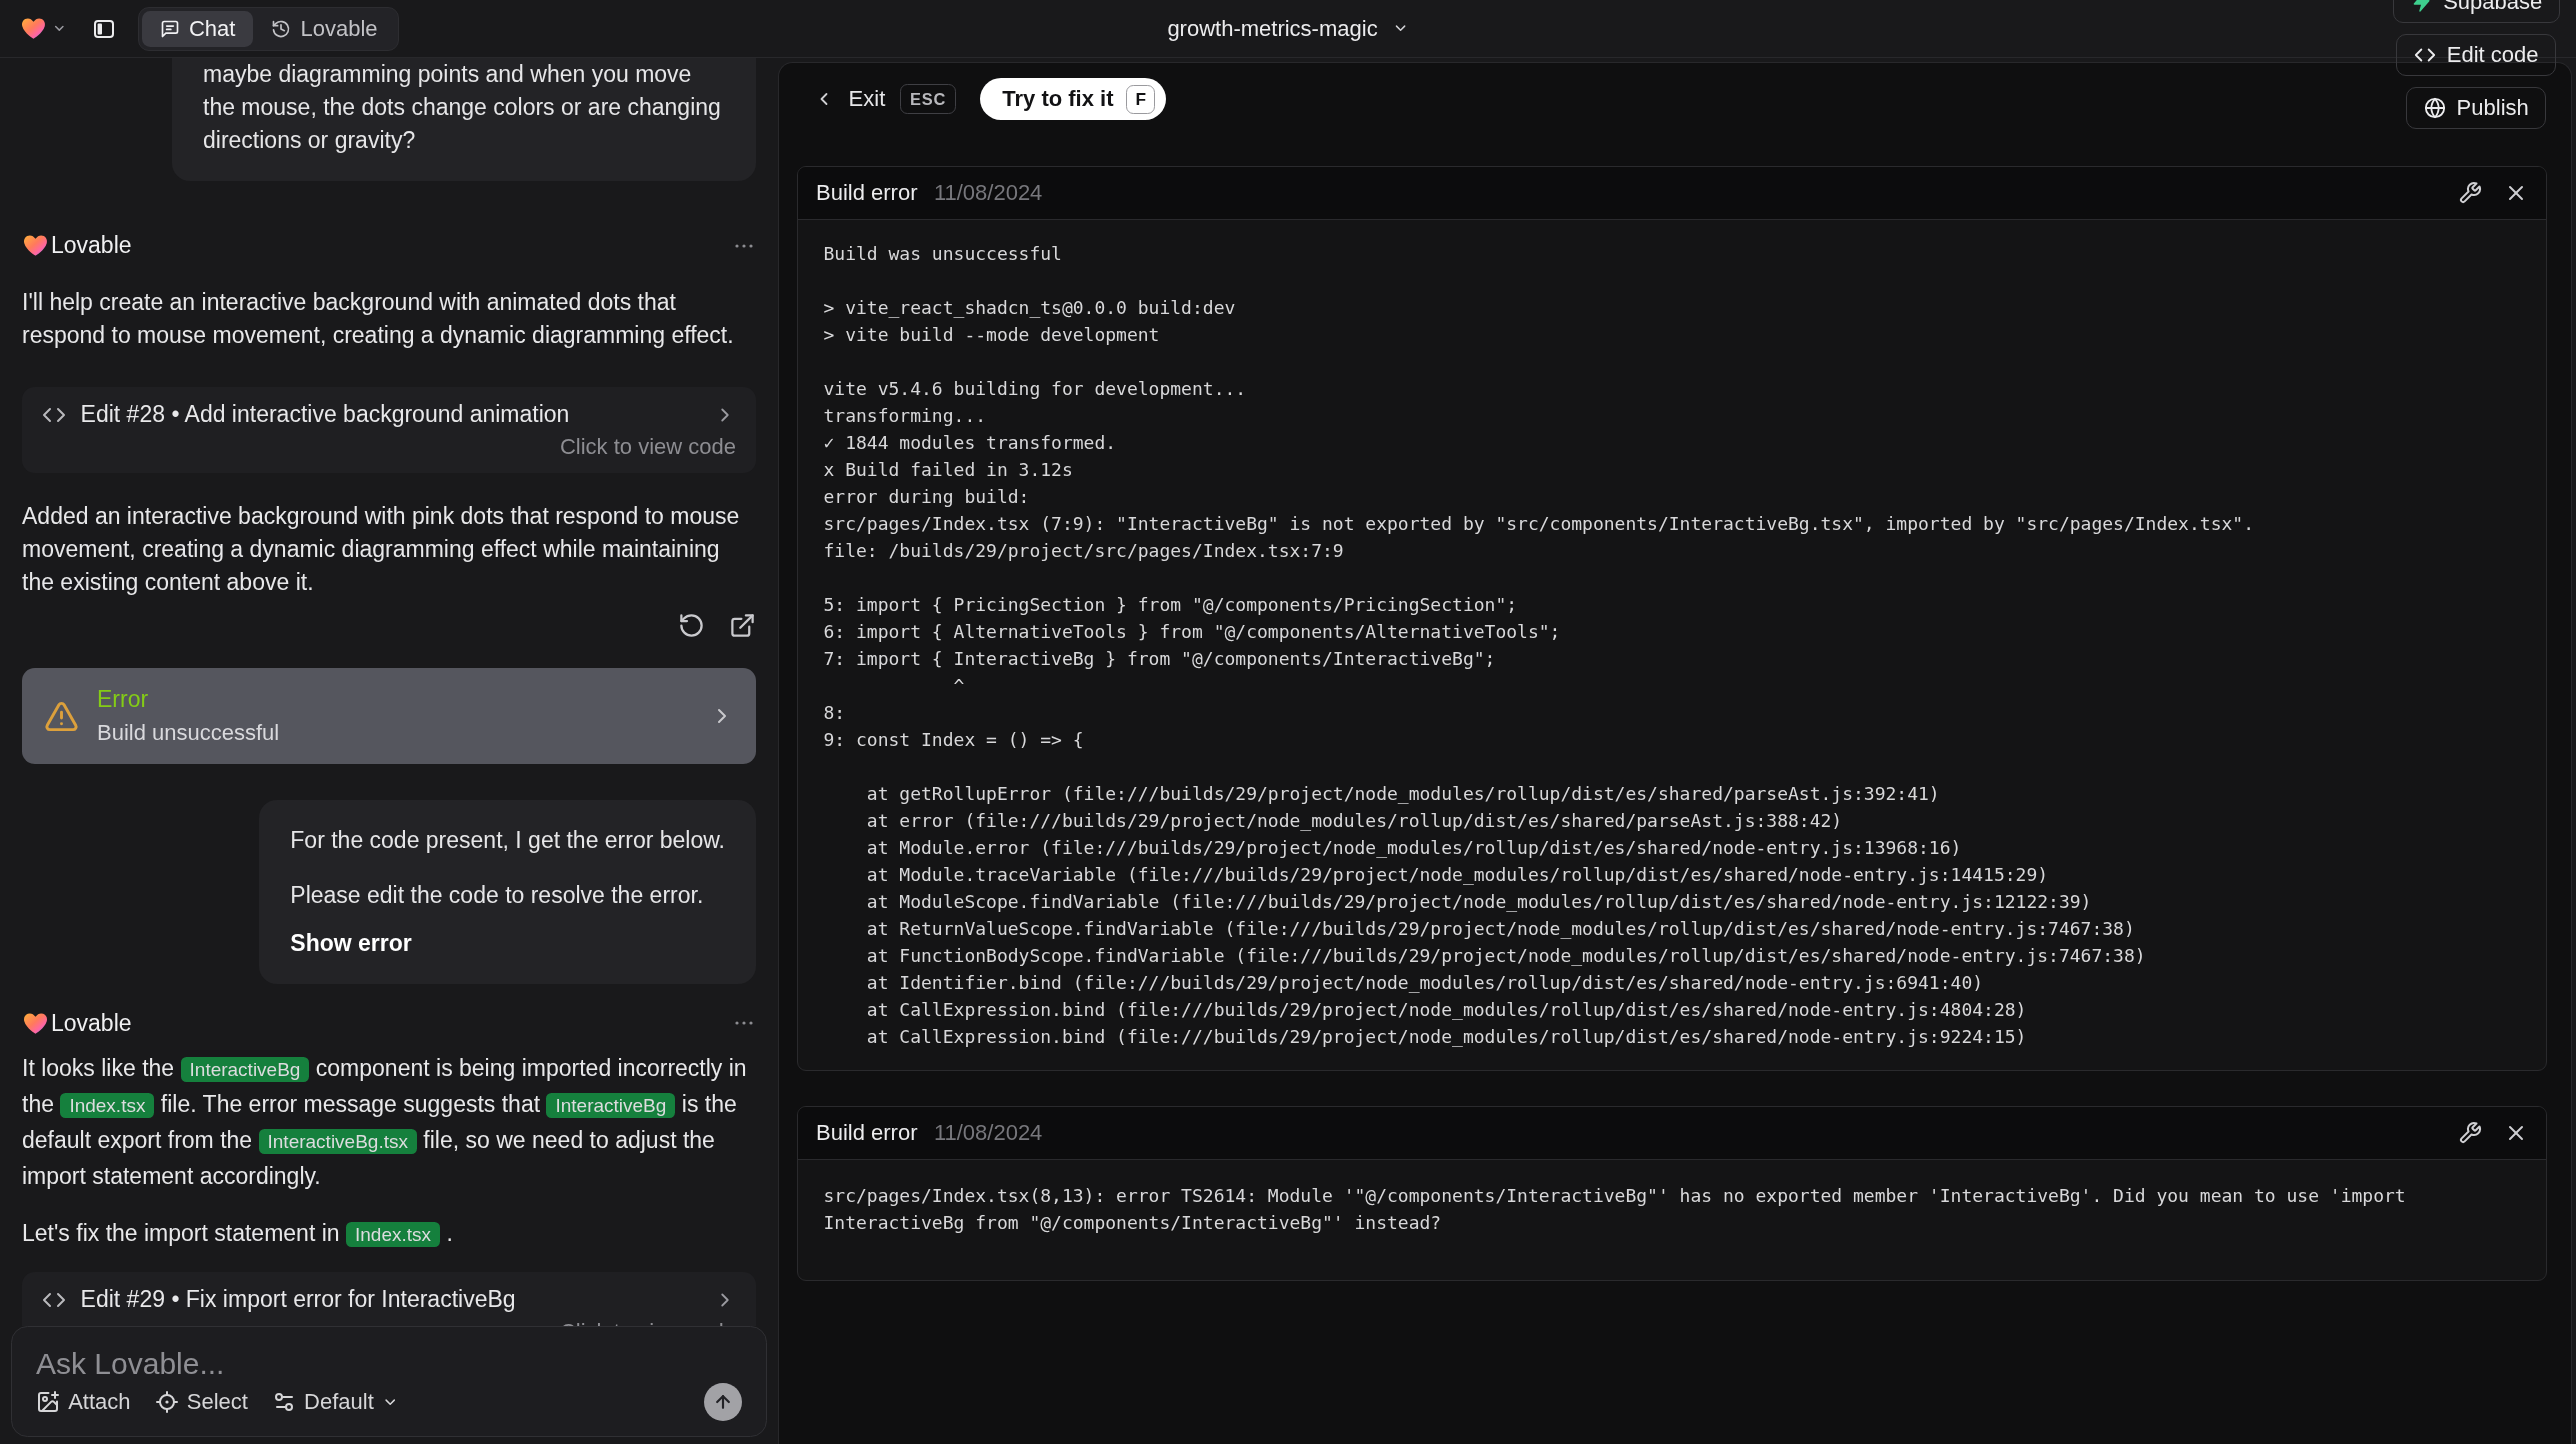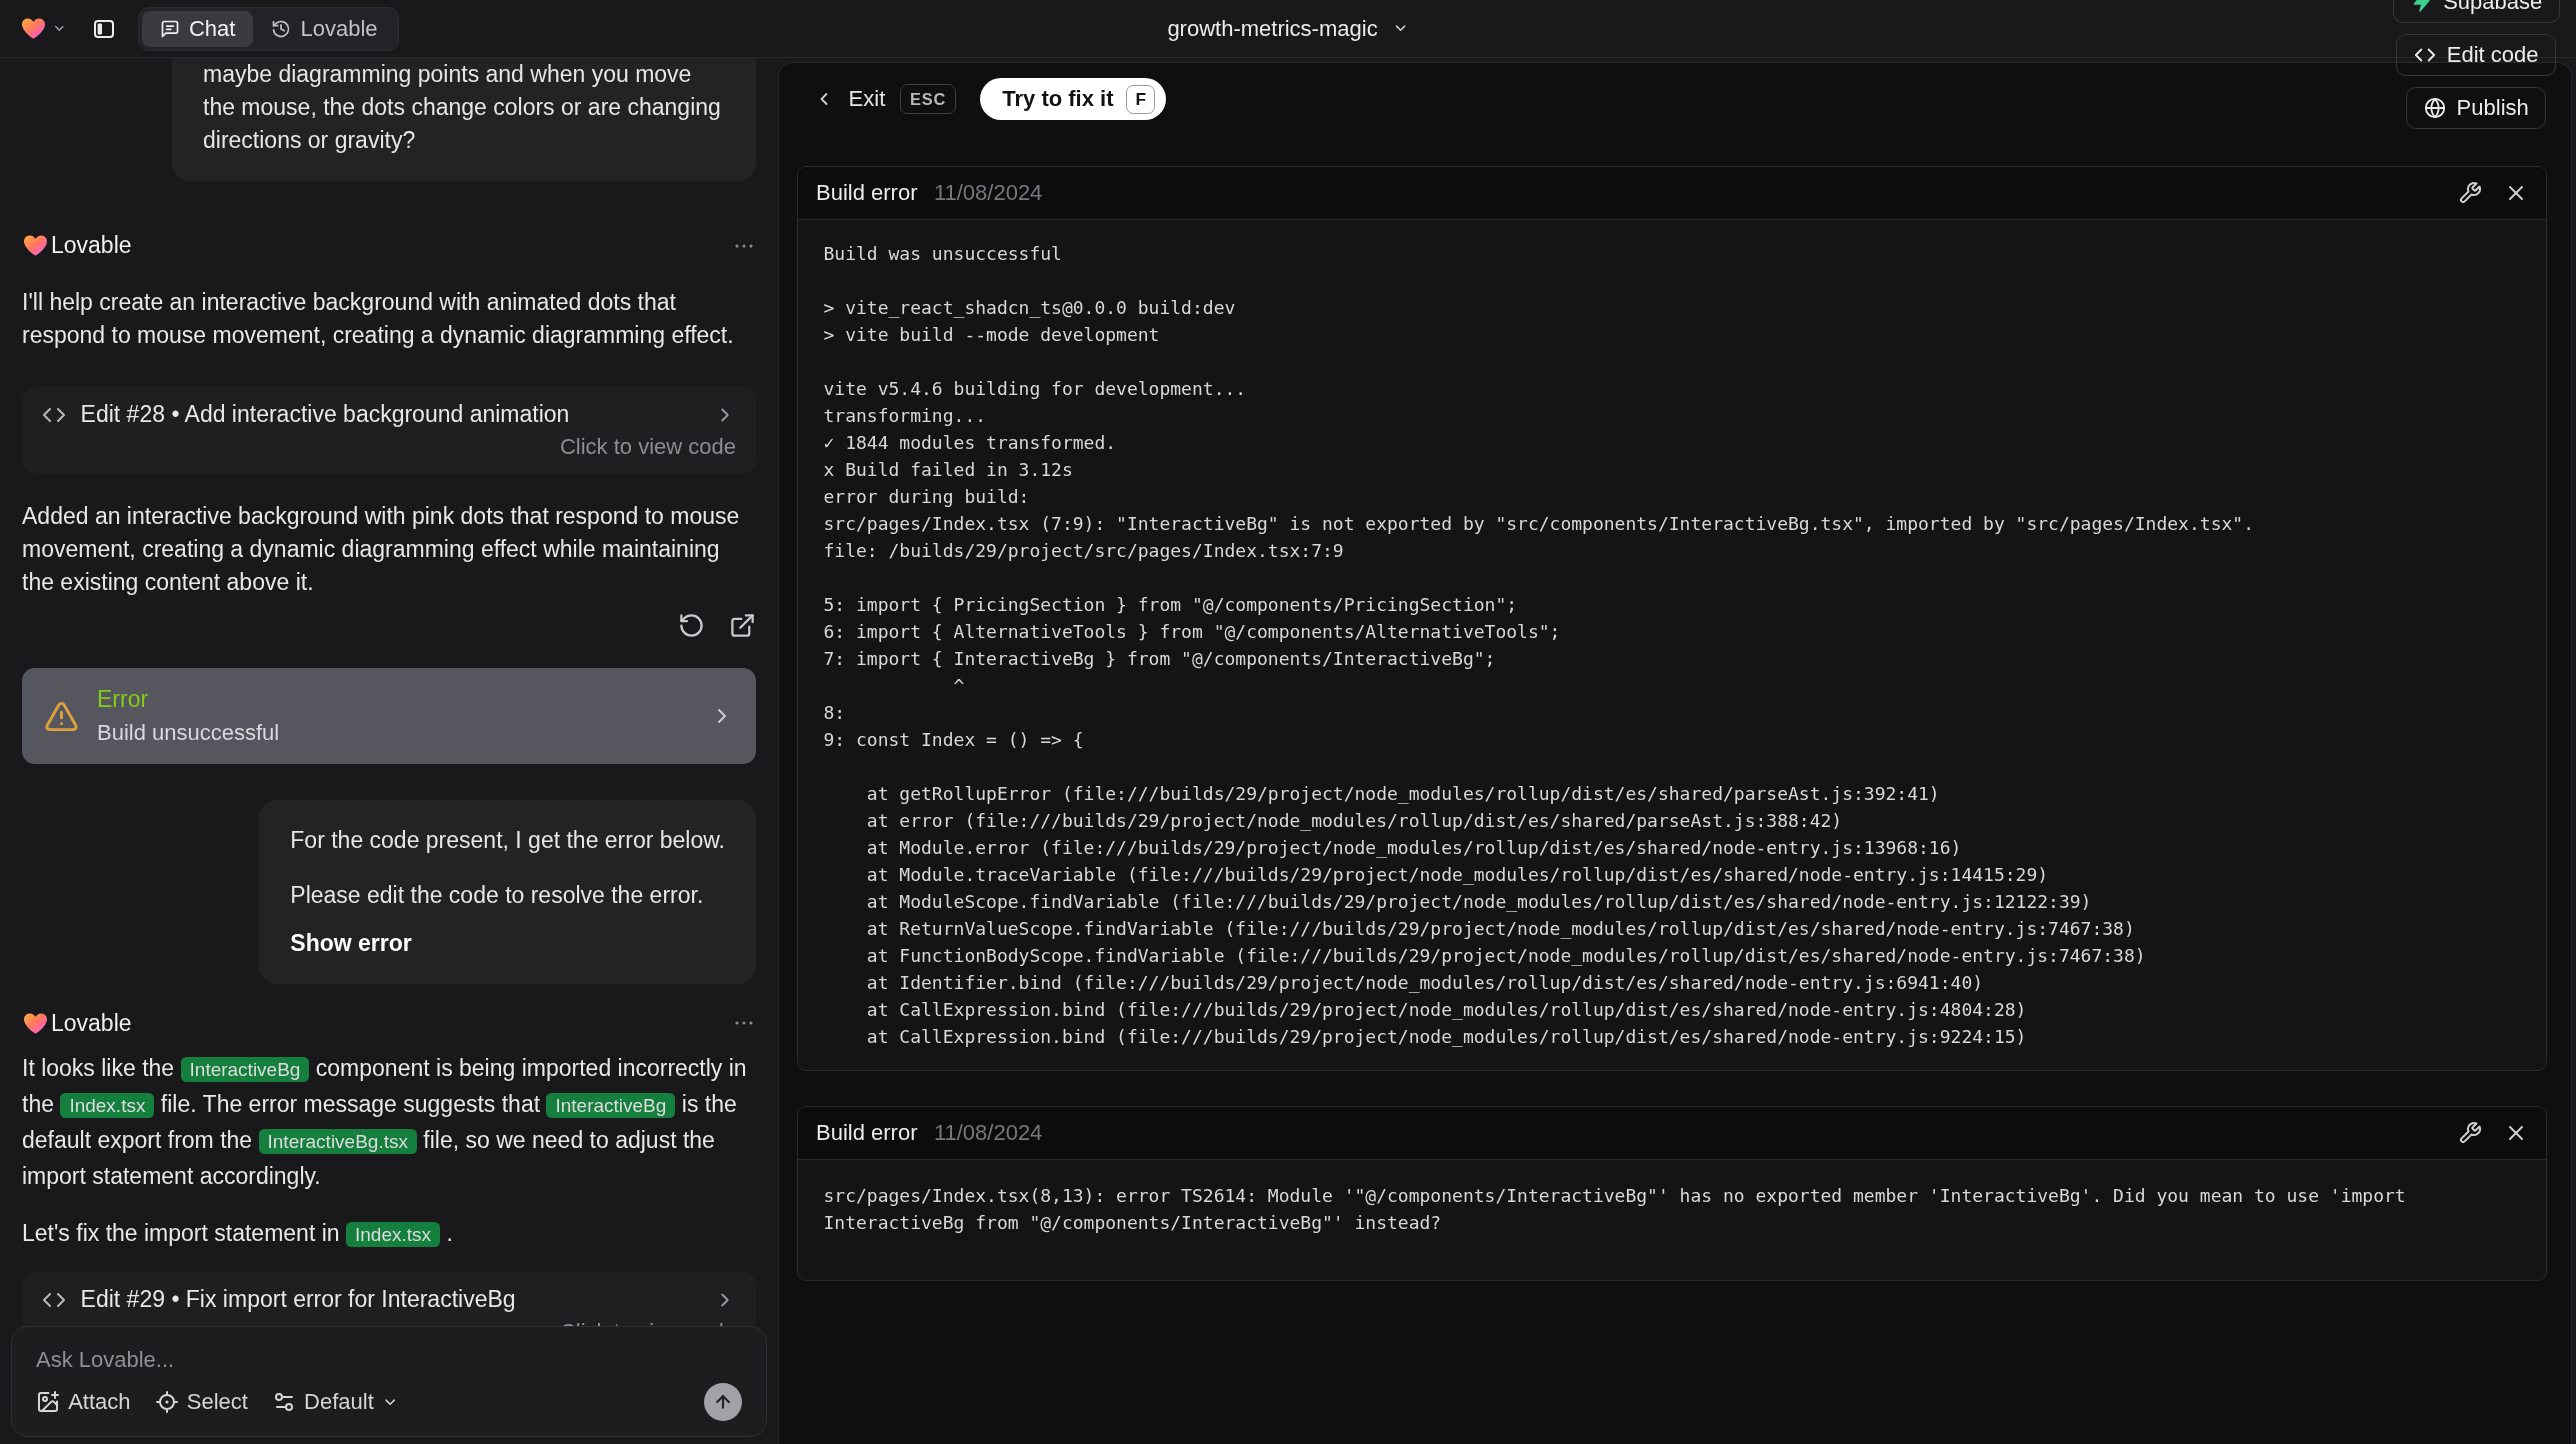--- a/index.html
+++ b/index.html
@@ -57,21 +57,21 @@
 
   .error-card { background:#55565e; border-radius:12.8px; margin-top:29px; padding:18px 22px;
     display:flex; align-items:center; gap:18px; cursor:pointer; }
   .error-card .txt .t1 { font-size:23px; color:#84cc16; }
   .error-card .txt .t2 { font-size:22px; color:#d9d9dd; margin-top:7.3px; }
   .error-card .chev { margin-left:auto; color:#c9c9cd; display:flex; }
 
   .composer { margin:0 11px 8.2px 11px; margin-top:auto; background:#1d1d20; border:0.9px solid #303034;
     border-radius:16.4px; padding:20px 24px 14.6px 24px; height:111px; display:flex; flex-direction:column; }
   .composer textarea { background:transparent; border:none; outline:none; resize:none; color:#ececee;
-    font-size:22px; font-family:"Liberation Sans", sans-serif; height:33px; }
+    font-size:30px; font-family:"Liberation Sans", sans-serif; height:33px; }
   .composer textarea::placeholder { color:#8f8f94; }
   .composer-row { display:flex; align-items:center; gap:24px; margin-top:auto; }
   .c-btn { display:flex; align-items:center; gap:8.2px; background:transparent; border:none;
     color:#d6d6d8; font-size:22px; cursor:pointer; }
   .send-btn { margin-left:auto; width:38px; height:38px; border-radius:50%; background:#a2a2a6;
     border:none; display:flex; align-items:center; justify-content:center; cursor:pointer; color:#222226; }
 
   
   .overlay { flex:1; margin:3.6px 3.6px 0 0; background:#0f0f10; border:0.9px solid #28282b; border-bottom:none;
     border-radius:14.6px 14.6px 0 0; display:flex; flex-direction:column; overflow:hidden; }

